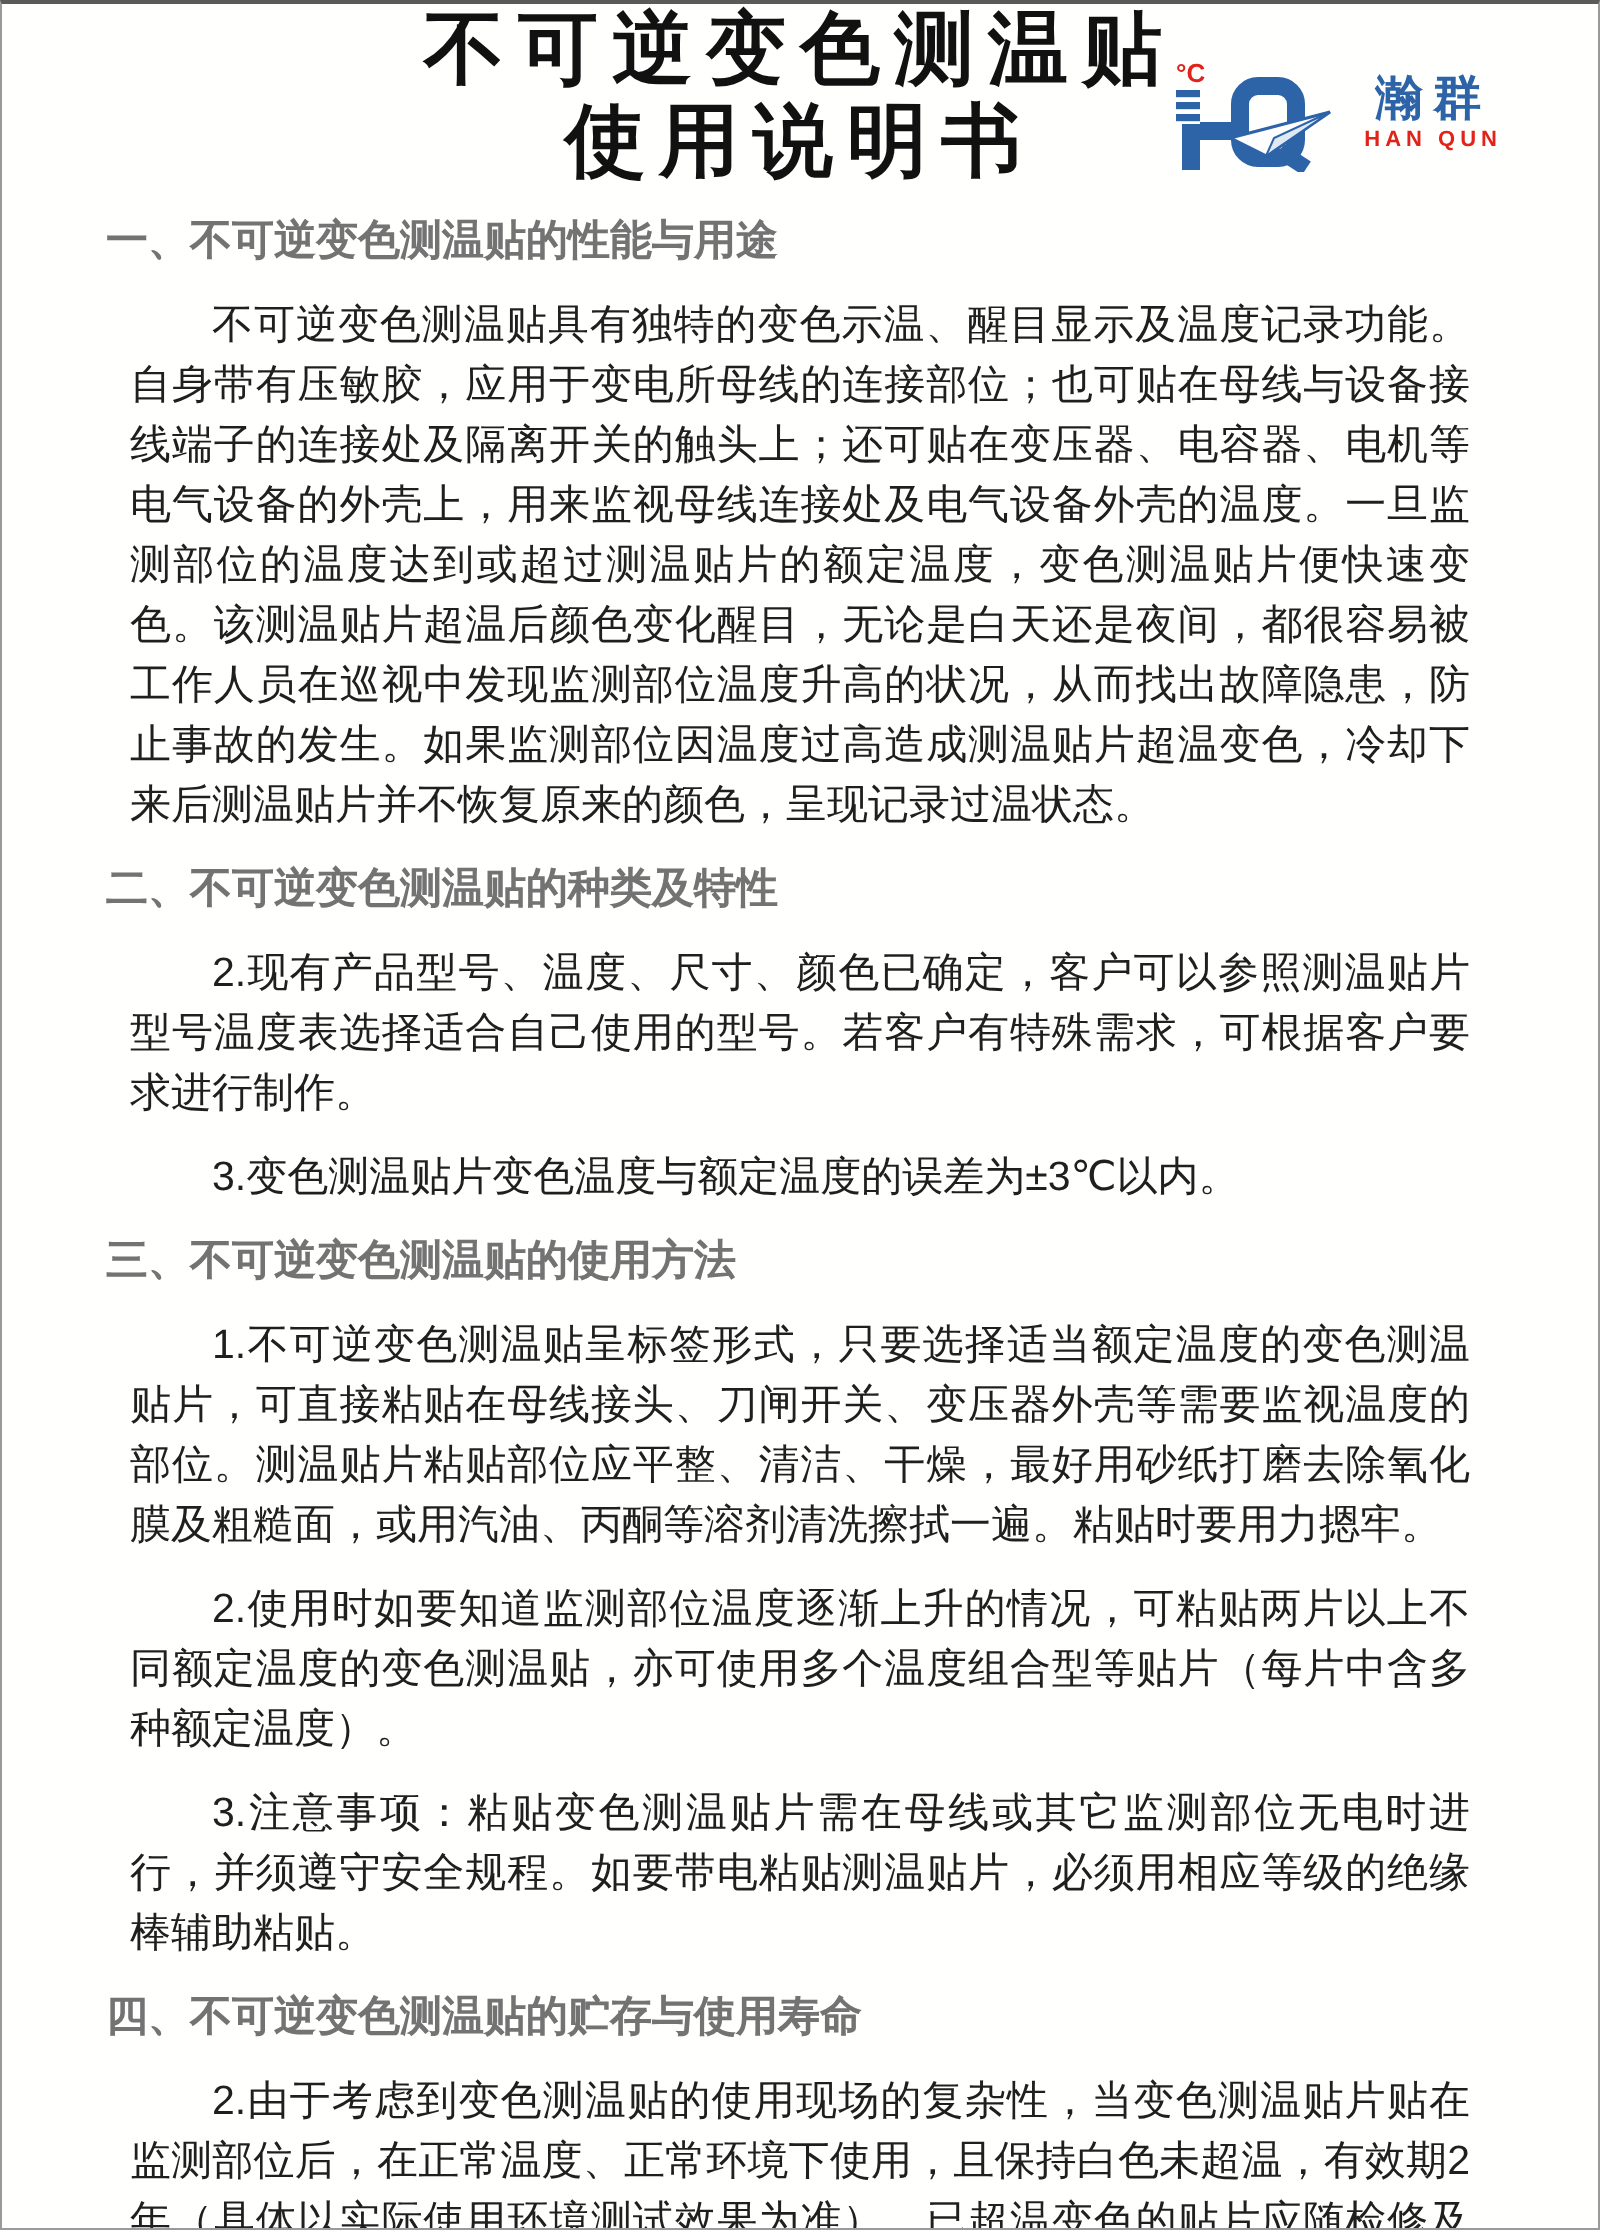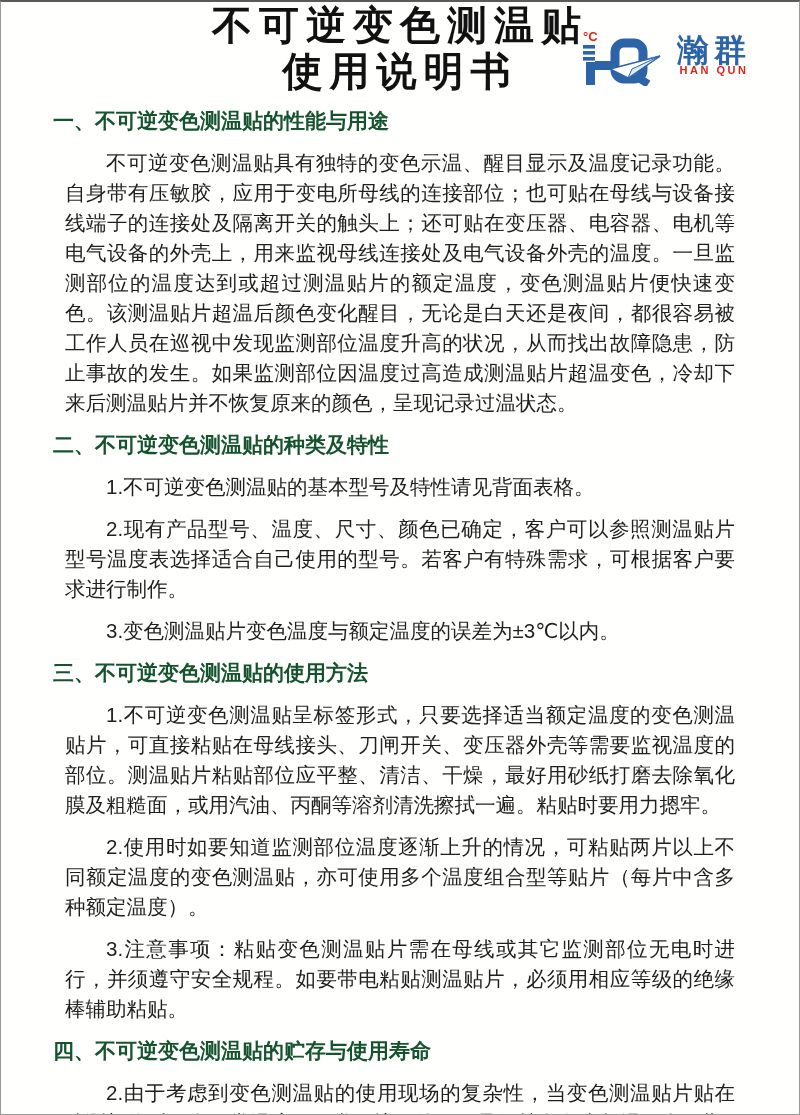--- a/index.html
+++ b/index.html
@@ -25,38 +25,38 @@
     color:#111;
   }
   
   .logo{
     position:absolute;
     top:26px;right:48px;
     display:flex;align-items:center;gap:7px;
   }
   .logo-mark{position:relative;width:88px;height:58px;}
   .logo-text .cn{
-    font-size:32px;font-weight:bold;color:#2d63a7;letter-spacing:5px;line-height:26px;
+    font-size:24px;font-weight:bold;color:#2d63a7;letter-spacing:5px;line-height:26px;
   }
   .logo-text .en{
     font-size:11px;font-weight:bold;color:#e2231a;letter-spacing:2.5px;line-height:14px;
   }
   
   .content{
     margin:12px 52px 0 52px;
     font-size:20.5px;
     line-height:30px;
     text-align:justify;
   }
   .sec-heading{
     font-weight:bold;
     font-size:21px;
     line-height:30px;
     margin:3px 0 0 0;
-    color:#14532d;
+    color:#737373;
   }
   .content p{
     margin:12px;
     text-indent:2em;
     color:#1f1f1f;
   }
 </style>
 </head>
 <body>
 
@@ -97,21 +97,20 @@
       </div>
     </div>
   </div>
 
   <div class="content">
 
     <div class="sec-heading">一、不可逆变色测温贴的性能与用途</div>
     <p>不可逆变色测温贴具有独特的变色示温、醒目显示及温度记录功能。自身带有压敏胶，应用于变电所母线的连接部位；也可贴在母线与设备接线端子的连接处及隔离开关的触头上；还可贴在变压器、电容器、电机等电气设备的外壳上，用来监视母线连接处及电气设备外壳的温度。一旦监测部位的温度达到或超过测温贴片的额定温度，变色测温贴片便快速变色。该测温贴片超温后颜色变化醒目，无论是白天还是夜间，都很容易被工作人员在巡视中发现监测部位温度升高的状况，从而找出故障隐患，防止事故的发生。如果监测部位因温度过高造成测温贴片超温变色，冷却下来后测温贴片并不恢复原来的颜色，呈现记录过温状态。</p>
 
     <div class="sec-heading">二、不可逆变色测温贴的种类及特性</div>
-    <p>1.不可逆变色测温贴的基本型号及特性请见背面表格。</p>
     <p>2.现有产品型号、温度、尺寸、颜色已确定，客户可以参照测温贴片型号温度表选择适合自己使用的型号。若客户有特殊需求，可根据客户要求进行制作。</p>
     <p>3.变色测温贴片变色温度与额定温度的误差为±3℃以内。</p>
 
     <div class="sec-heading">三、不可逆变色测温贴的使用方法</div>
     <p>1.不可逆变色测温贴呈标签形式，只要选择适当额定温度的变色测温贴片，可直接粘贴在母线接头、刀闸开关、变压器外壳等需要监视温度的部位。测温贴片粘贴部位应平整、清洁、干燥，最好用砂纸打磨去除氧化膜及粗糙面，或用汽油、丙酮等溶剂清洗擦拭一遍。粘贴时要用力摁牢。</p>
     <p>2.使用时如要知道监测部位温度逐渐上升的情况，可粘贴两片以上不同额定温度的变色测温贴，亦可使用多个温度组合型等贴片（每片中含多种额定温度）。</p>
     <p>3.注意事项：粘贴变色测温贴片需在母线或其它监测部位无电时进行，并须遵守安全规程。如要带电粘贴测温贴片，必须用相应等级的绝缘棒辅助粘贴。</p>
 
     <div class="sec-heading">四、不可逆变色测温贴的贮存与使用寿命</div>
     <p>2.由于考虑到变色测温贴的使用现场的复杂性，当变色测温贴片贴在监测部位后，在正常温度、正常环境下使用，且保持白色未超温，有效期2年（具体以实际使用环境测试效果为准）。已超温变色的贴片应随检修及时更换。</p>

